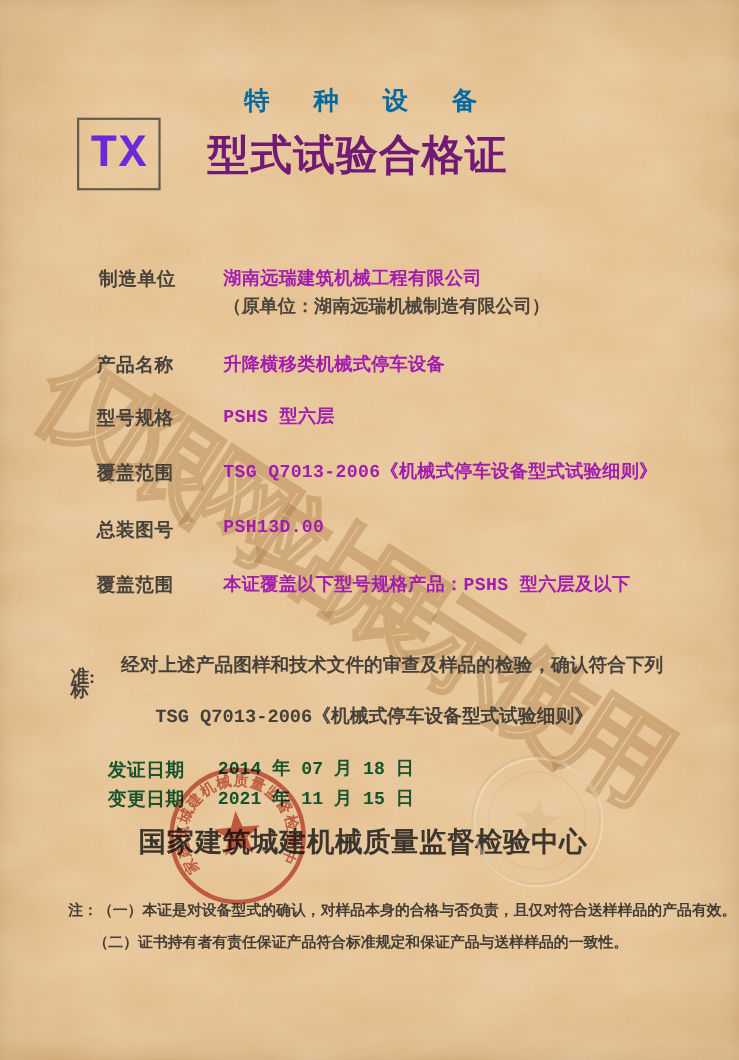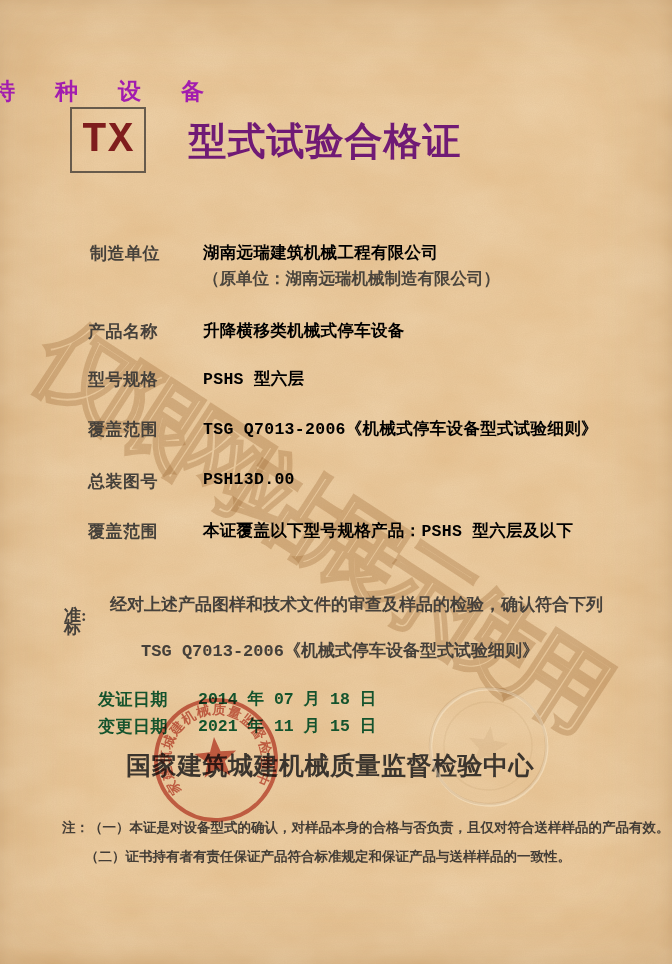--- a/index.html
+++ b/index.html
@@ -23,51 +23,51 @@
   }
   .tex{position:absolute;inset:0;width:100%;height:100%;pointer-events:none;}
   .watermark{
     position:absolute;left:80px;top:295px;
     transform:rotate(33deg);transform-origin:0 0;
     font-weight:700;font-size:95px;letter-spacing:-14px;white-space:nowrap;
     color:transparent;-webkit-text-stroke:2.5px rgba(153,99,46,0.30);
     font-family:"Liberation Serif",serif;
   }
   .supertitle{
-    position:absolute;left:0;top:76px;width:672px;
-    font-size:23px;font-weight:700;color:#a21caf;
+    position:absolute;left:0;top:76px;width:672px;text-align:center;
+    font-size:23px;font-weight:700;color:#0369a1;
   }
   .supertitle span{display:inline-block;letter-spacing:40px;margin-right:-40px;transform:translateX(-8px);}
   .tx-box{
     position:absolute;left:70px;top:107px;width:72px;height:62px;
     border:2.5px solid rgba(80,72,62,0.85);
     display:flex;align-items:center;justify-content:center;
   }
   .tx-box .tx{
     font-family:"Liberation Mono","DejaVu Sans Mono",monospace;
-    font-size:42px;font-weight:700;color:#7f1d1d;letter-spacing:1px;
+    font-size:42px;font-weight:700;color:#6d28d9;letter-spacing:1px;
   }
   .main-title{
     position:absolute;left:180px;top:116px;width:290px;text-align:center;
     font-size:38px;font-weight:700;letter-spacing:1px;color:#701a75;white-space:nowrap;
   }
   .cert-no{
     position:absolute;left:399px;top:190px;
     font-family:"Liberation Mono","DejaVu Sans Mono",monospace;
     font-size:14.5px;font-weight:700;color:#443f39;letter-spacing:0.5px;white-space:nowrap;
   }
   .frow{position:absolute;left:88px;white-space:nowrap;}
   .flabel{
     display:inline-block;width:74px;font-size:17px;font-weight:700;
     letter-spacing:0.5px;color:#46413b;vertical-align:top;
   }
   .fvalue{
     position:absolute;left:115px;top:0;
     font-family:"Liberation Mono","DejaVu Sans Mono",serif;
-    font-size:16.5px;font-weight:600;color:#000000;letter-spacing:0.3px;white-space:nowrap;
+    font-size:16.5px;font-weight:600;color:#a21caf;letter-spacing:0.3px;white-space:nowrap;
   }
   .fextra{
     position:absolute;left:203px;
     font-size:16.5px;font-weight:600;color:#4a443c;white-space:nowrap;
   }
   .stmt{position:absolute;left:64px;width:548px;font-size:17px;font-weight:600;color:#46413b;}
   .std-line{
     position:absolute;left:0;top:639px;width:680px;text-align:center;
     font-family:"Liberation Mono","DejaVu Sans Mono",serif;
     font-size:17px;font-weight:700;color:#45403a;white-space:nowrap;

